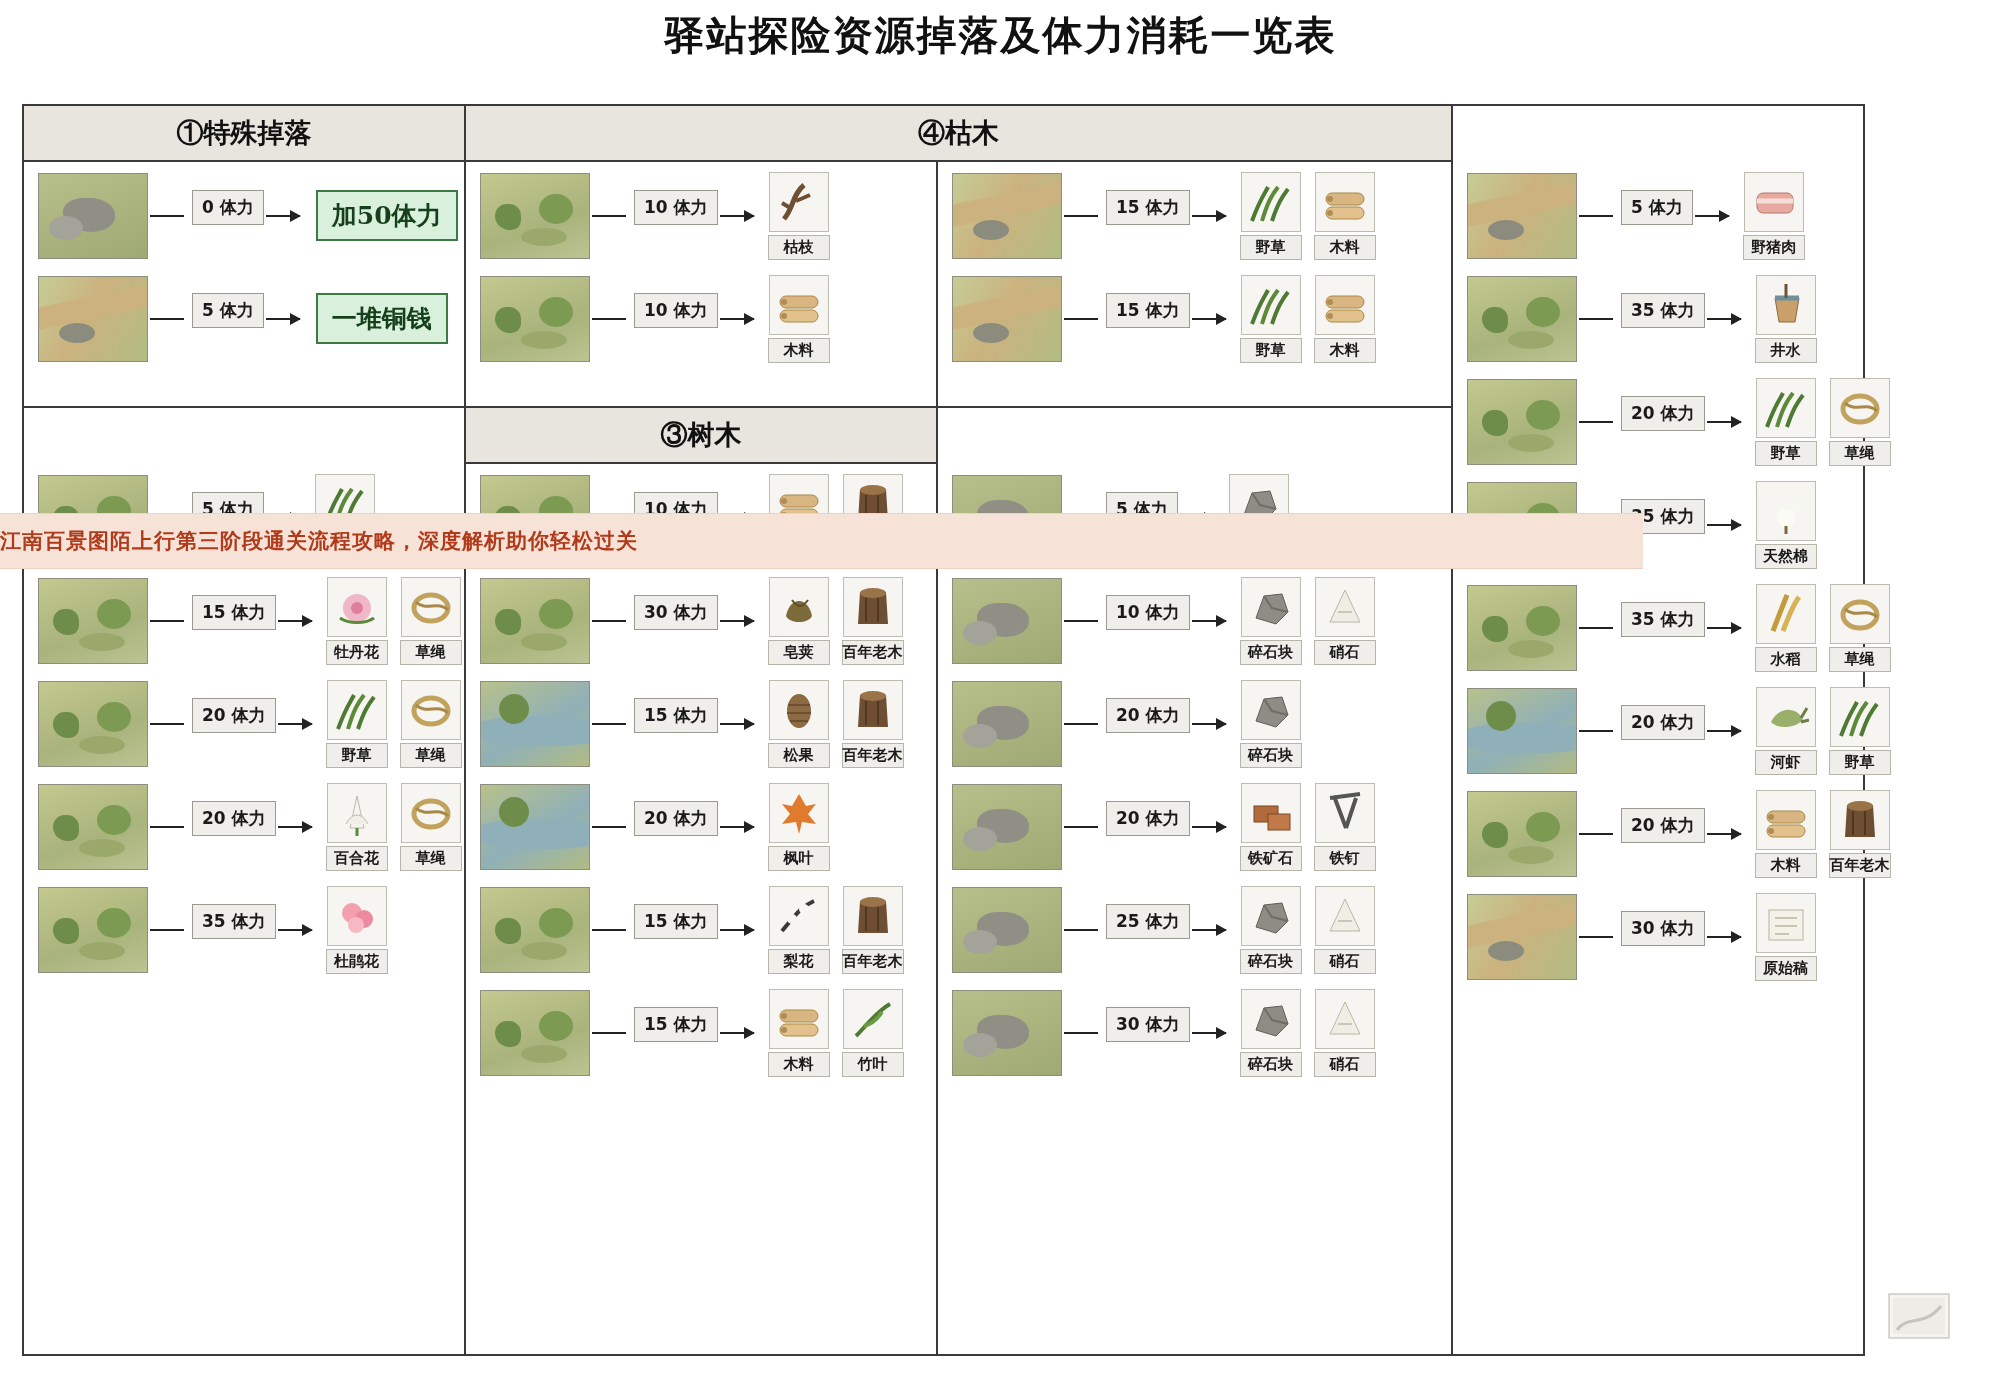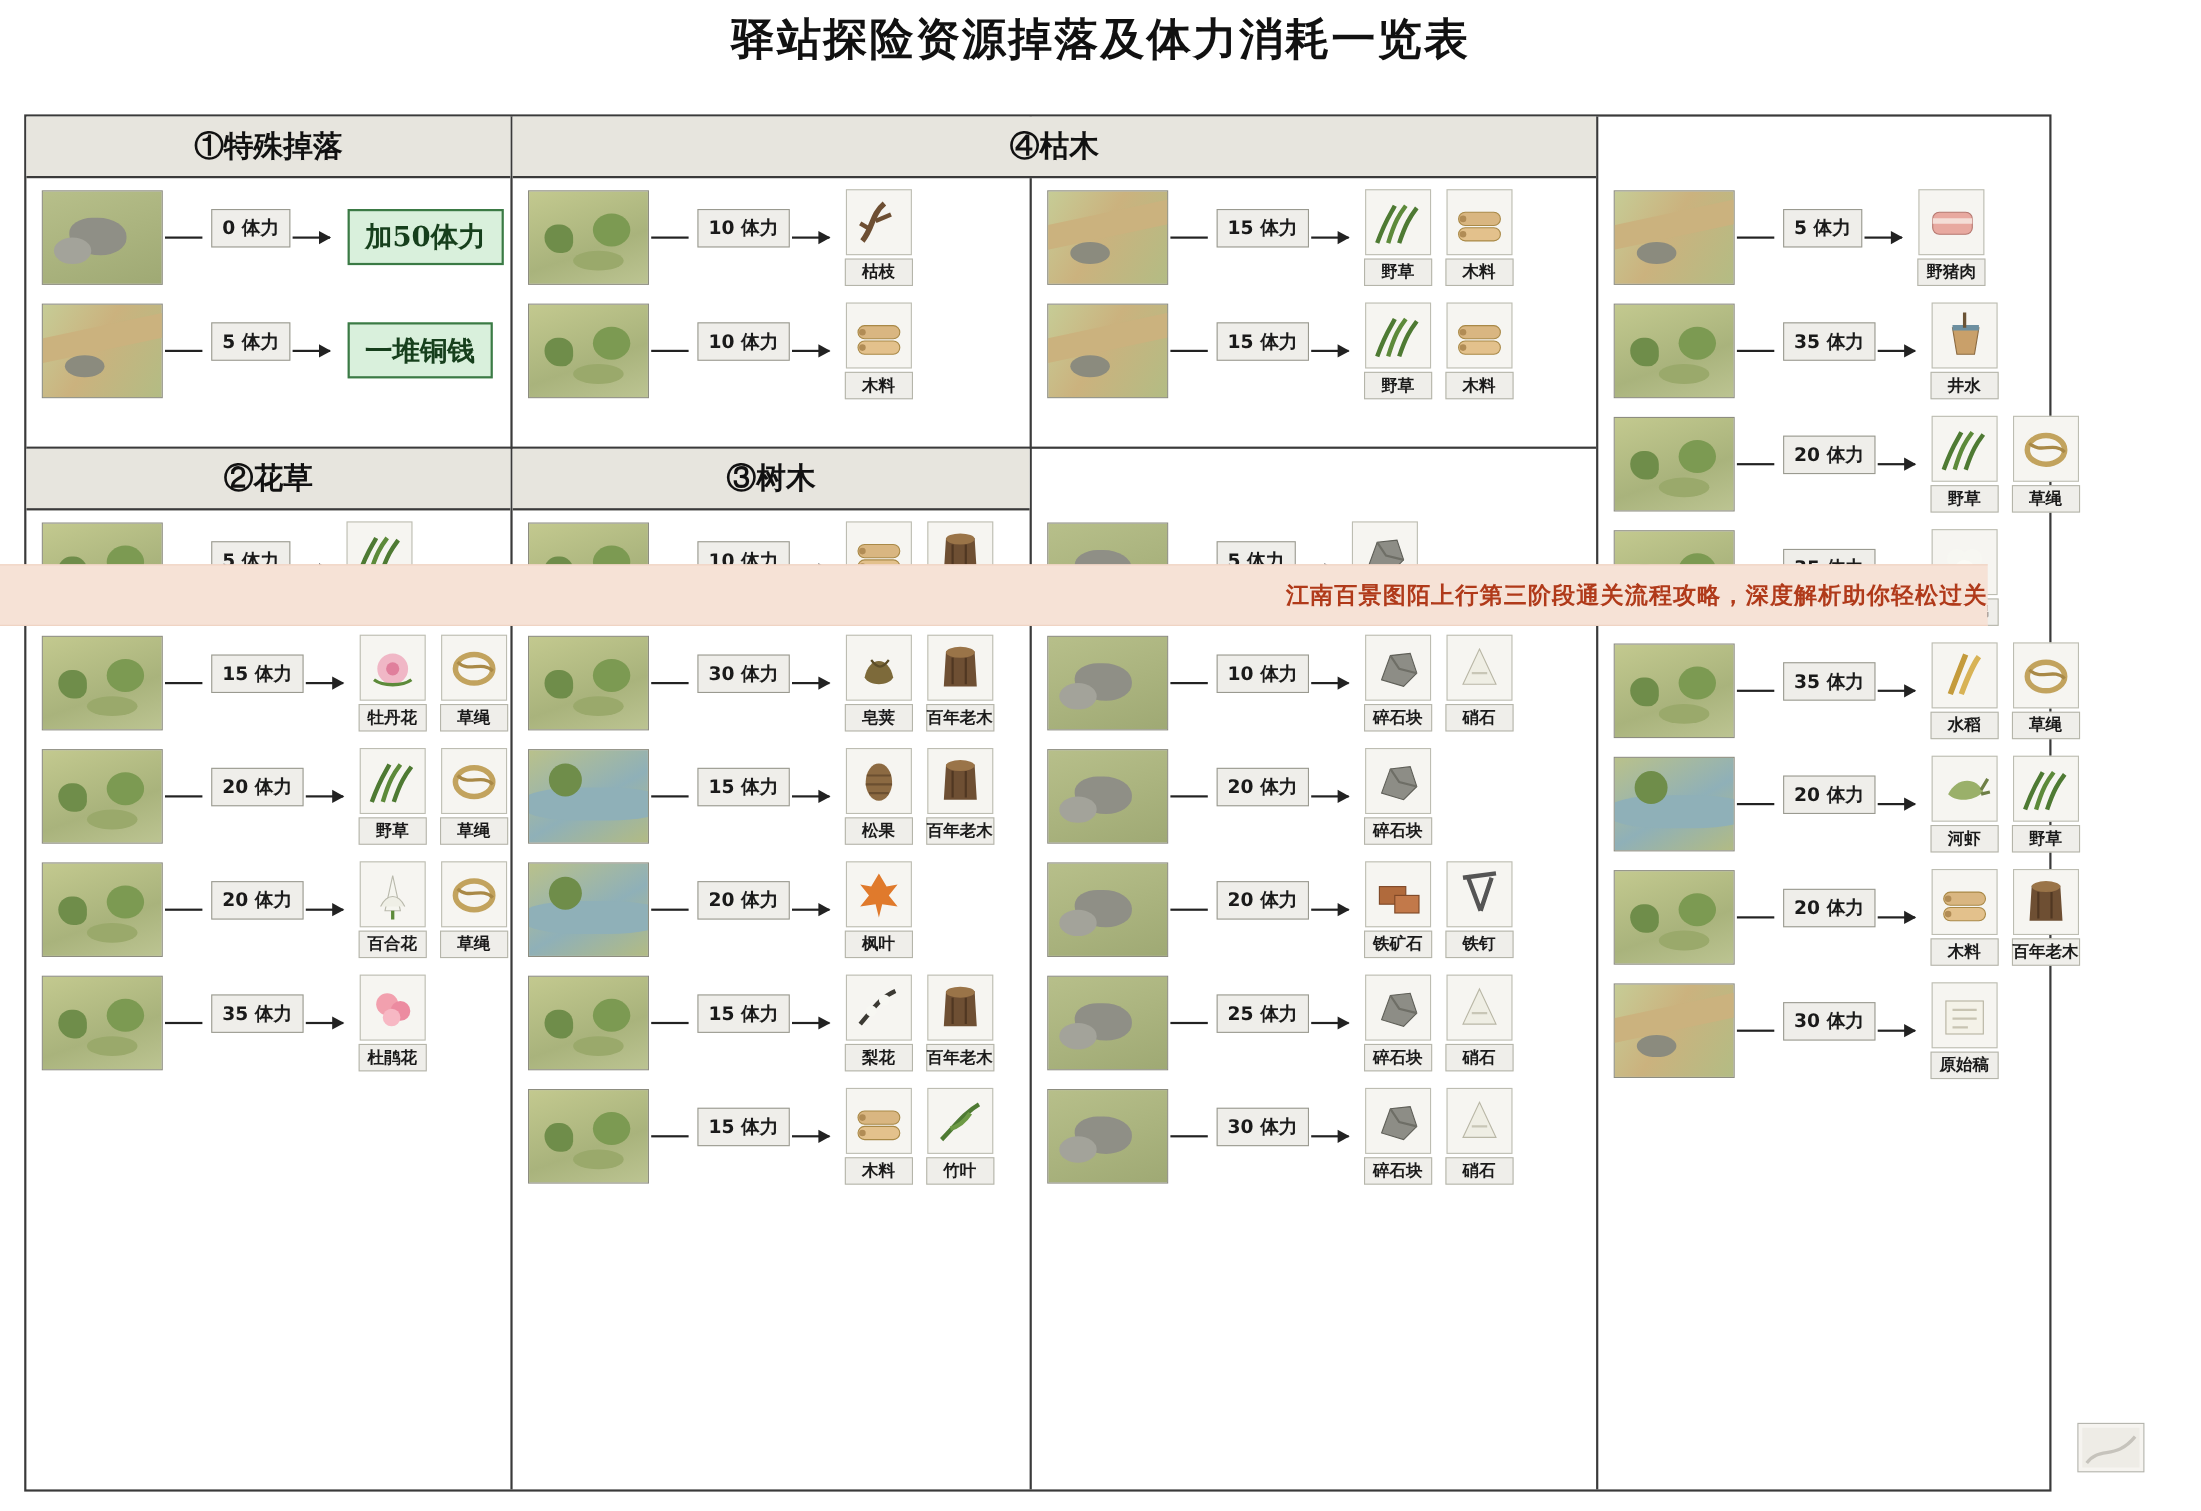--- a/index.html
+++ b/index.html
@@ -70,22 +70,22 @@
     font-size:25px;font-weight:bold;padding:7px 14px;white-space:nowrap;flex:0 0 auto;
   }
   .credit{
     position:absolute;left:88px;bottom:28px;width:340px;border:1px dashed #333;
     padding:10px 14px;box-sizing:border-box;font-size:17px;line-height:1.5;
     font-family:"DejaVu Serif","Liberation Serif",serif;background:#fff;
   }
   .credit .l2{font-family:"DejaVu Sans","Liberation Sans",sans-serif;font-size:16px;}
 
   .banner{
-    position:absolute;left:0;top:513px;width:1807px;height:54px;
-    background:#f6e2d6;display:flex;align-items:center;justify-content:flex-end;
+    position:absolute;left:0;top:513px;width:1643px;height:54px;
+    background:#f6e2d6;display:flex;align-items:center;justify-content:flex-start;
     border-top:1px solid #f0d2c0;border-bottom:1px solid #f0d2c0;
   }
   .banner span{
     color:#b03a1a;font-size:21px;font-weight:bold;letter-spacing:1px;
   }
   .wm{
     position:absolute;right:34px;bottom:24px;width:84px;height:66px;opacity:.75;
   }
 </style>
 </head>
@@ -119,21 +119,20 @@
           <div class="blob" style="left:-10px;top:18px;width:140px;height:22px;background:#cbb27e;border-radius:0;transform:rotate(-12deg);"></div>
           <div class="blob" style="left:20px;top:46px;width:36px;height:20px;background:#8b8b7e;border-radius:50%;"></div>
         </div>
         <div class="arrow left"></div>
         <div class="cost">5 体力</div>
         <div class="arrow right"></div>
         <div class="special">一堆铜钱</div>
       </div>
     </div>
 
-  <div class="sec-head" id="h-flowers" style="left:0;top:302px;width:440px;height:56px;">②花草</div>
   <div class="rows" id="r-flowers" style="left:0;top:360px;width:440px;">
       <div class="row">
         <div class="scene grass">
           <div class="blob" style="left:14px;top:30px;width:26px;height:26px;background:#6f8d4a;border-radius:50% 50% 40% 60%;"></div>
           <div class="blob" style="left:58px;top:20px;width:34px;height:30px;background:#7c9a52;border-radius:50%;"></div>
           <div class="blob" style="left:40px;top:54px;width:46px;height:18px;background:#9aa96b;border-radius:50%;"></div>
         </div>
         <div class="arrow left"></div>
         <div class="cost">5 体力</div>
         <div class="arrow right"></div>

